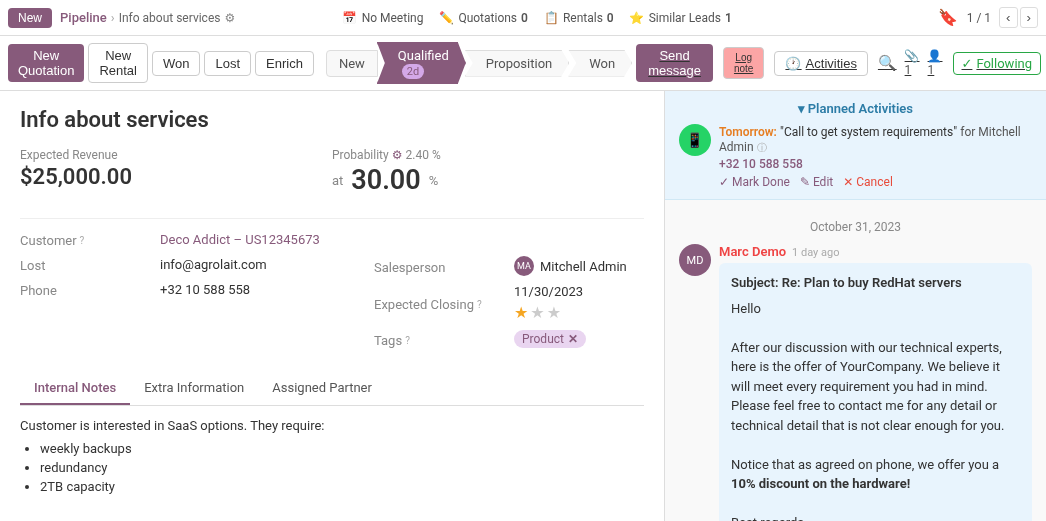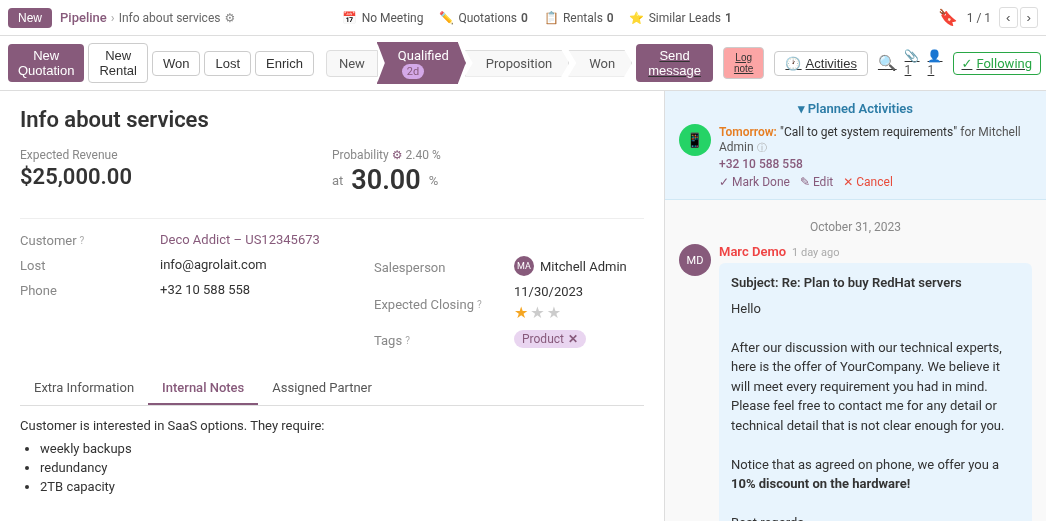--- a/index.html
+++ b/index.html
@@ -261,22 +261,22 @@
             <span class="tag-pill">
               <span>Product</span>
               <span class="tag-remove">✕</span>
             </span>
           </div>
         </div>
       </div>
     </div>
 
     <div class="tabs">
+      <div class="tab active">Internal Notes</div>
       <div class="tab">Extra Information</div>
-      <div class="tab active">Internal Notes</div>
       <div class="tab">Assigned Partner</div>
     </div>
     <div class="tab-content">
       <p class="note-text">Customer is interested in SaaS options. They require:</p>
       <ul class="bullet-list">
         <li>weekly backups</li>
         <li>redundancy</li>
         <li>2TB capacity</li>
       </ul>
     </div>

